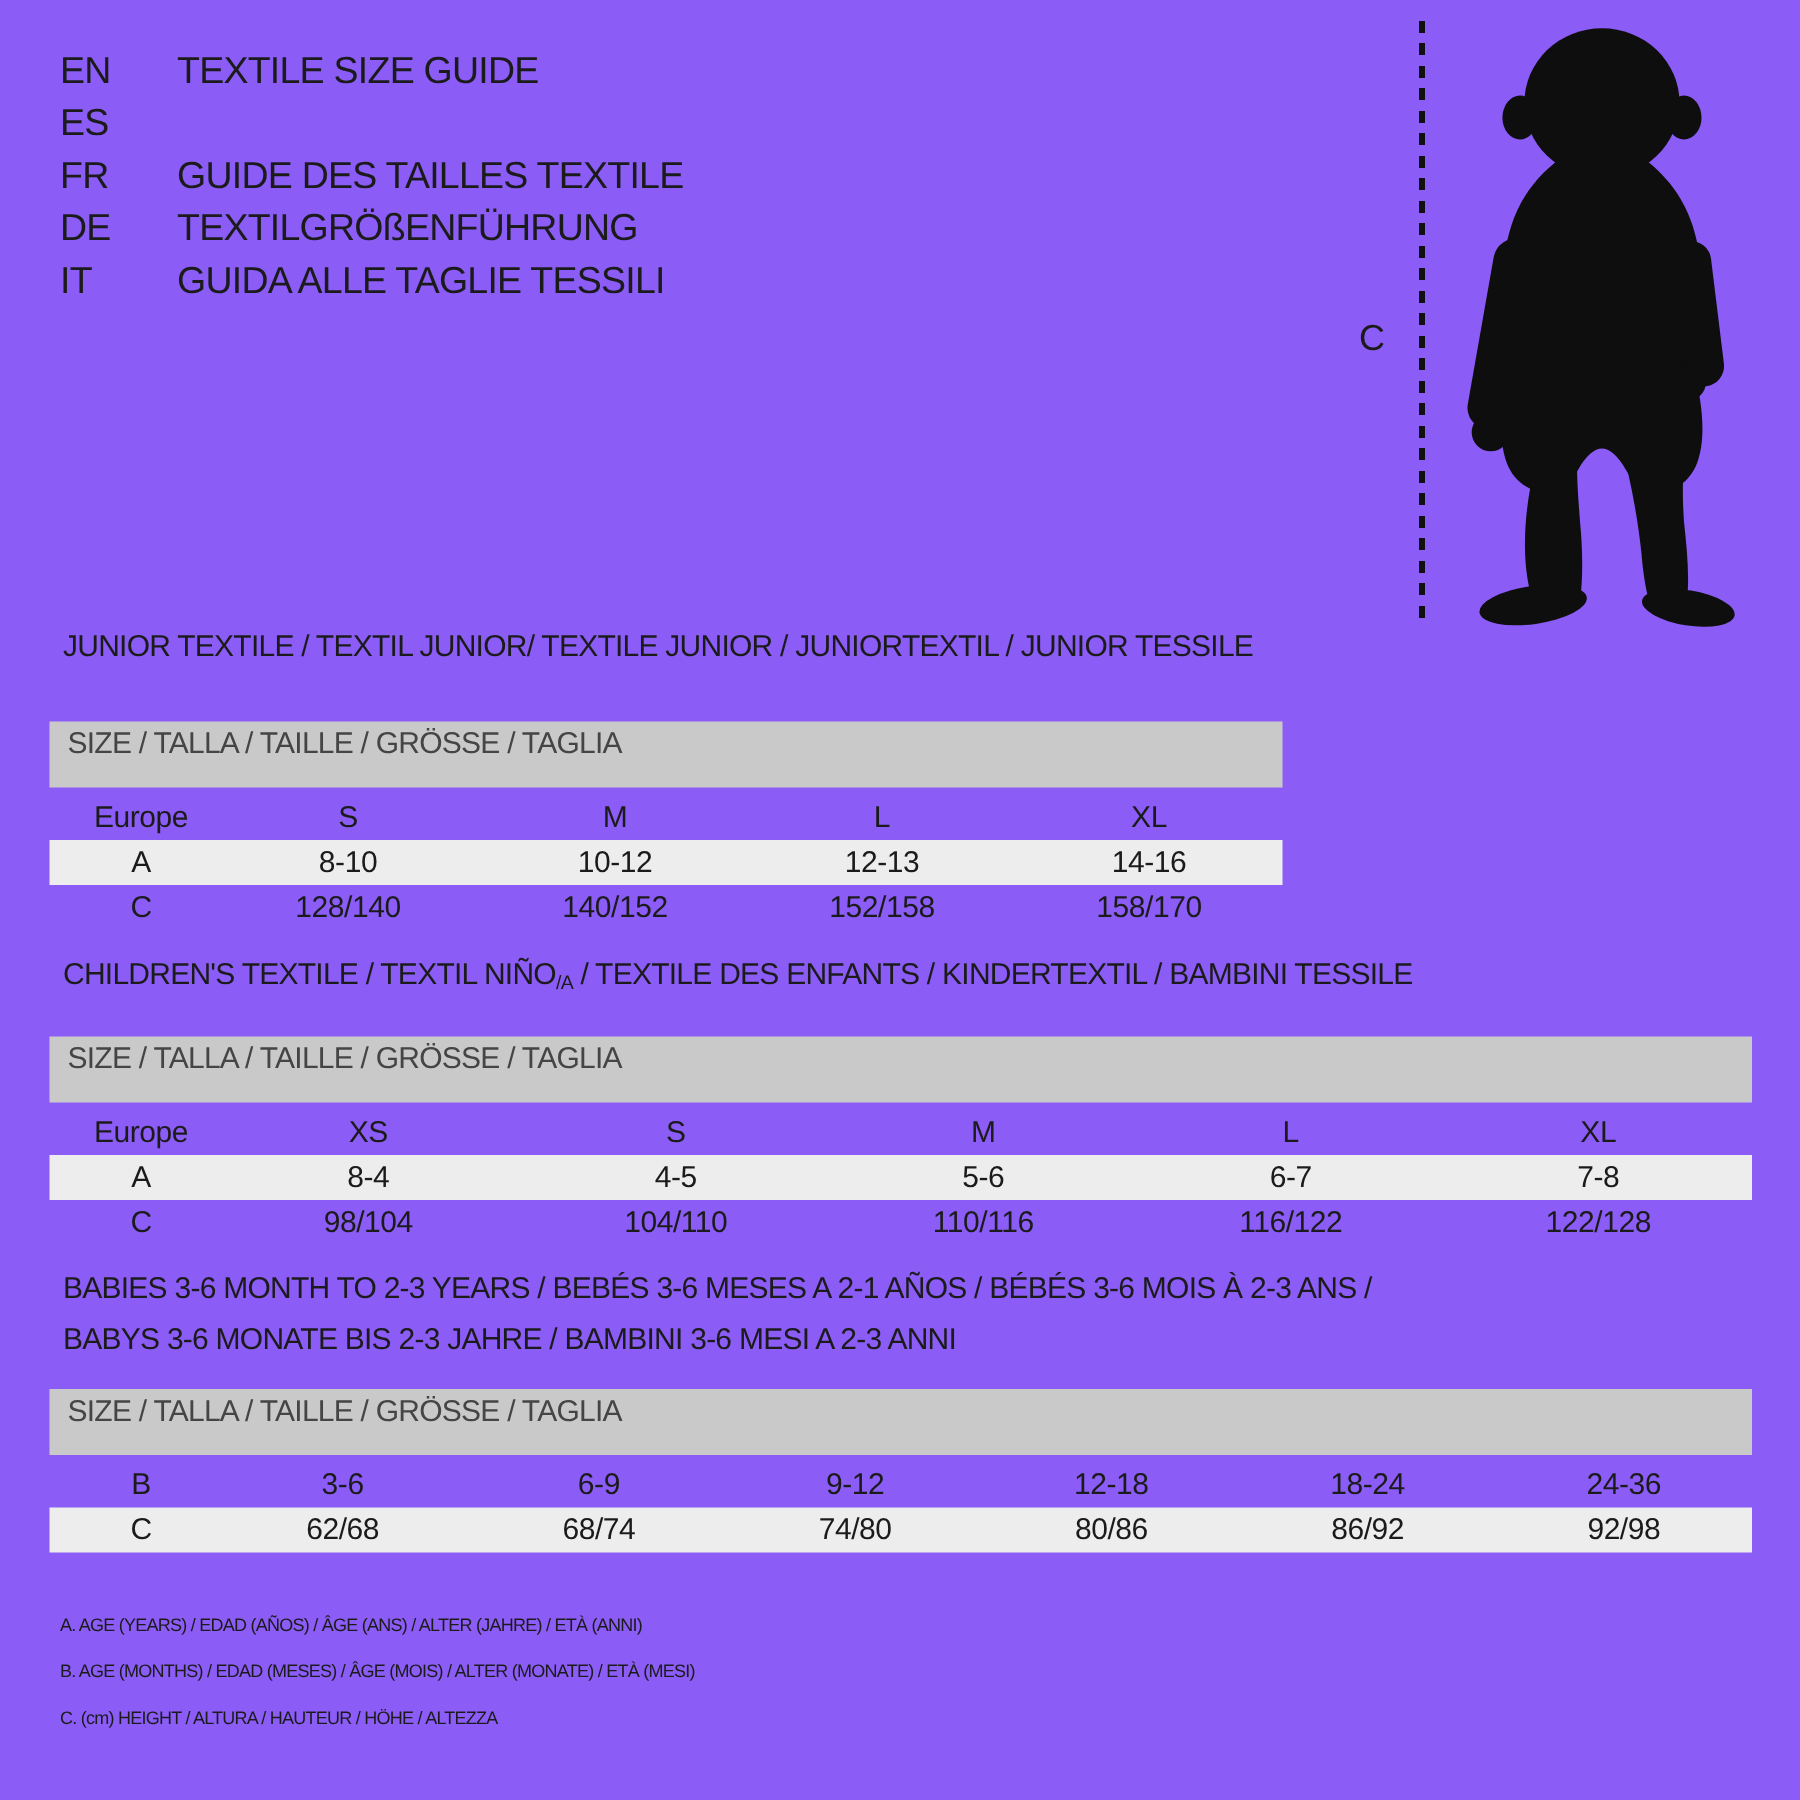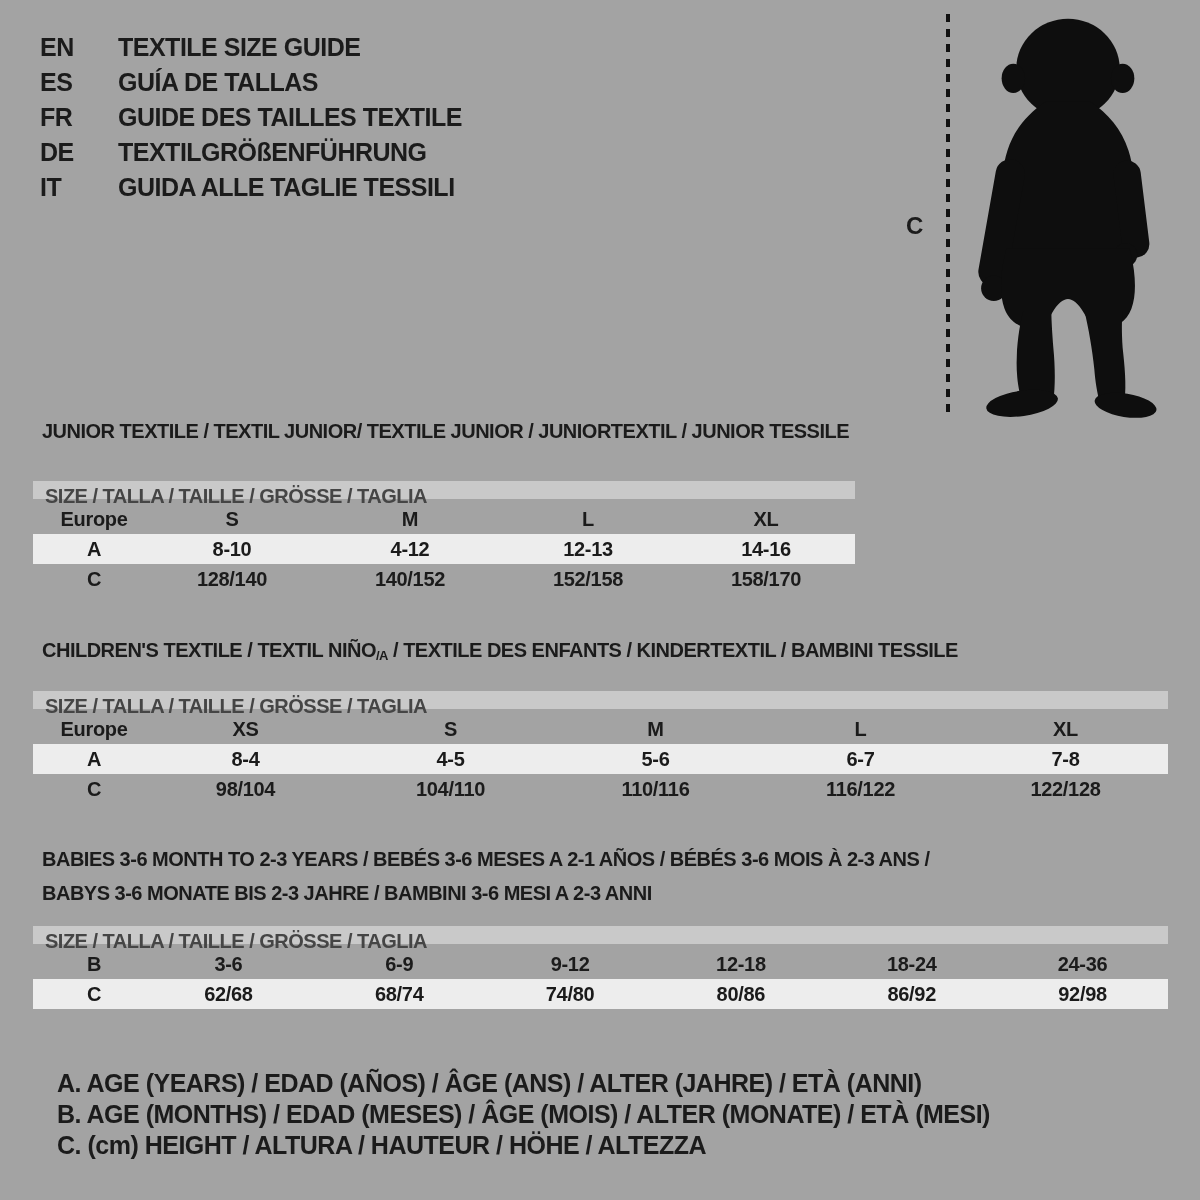--- a/index.html
+++ b/index.html
@@ -1,23 +1,23 @@
 <!DOCTYPE html>
 <html><head>
 <meta charset="utf-8">
 <style>
   html, body { margin: 0; padding: 0; background: #ffffff; }
   #page {
     position: relative;
     width: 1200px;
     height: 1200px;
-    background: #a3a3a3;
+    background: #8b5cf6;
     overflow: hidden;
     font-family: "Liberation Sans", sans-serif;
-    font-weight: bold;
+    font-weight: normal;
     color: #1b1b1b;
   }
 
   
   .lang-block { position: absolute; left: 40px; top: 30px; }
   .lang-row { display: flex; height: 35px; line-height: 35px; font-size: 25px; letter-spacing: -0.5px; }
   .lang-code { width: 78px; }
 
   
   .measure-line {
@@ -29,47 +29,46 @@
   .baby-svg { position: absolute; left: 966px; top: 12px; width: 202px; height: 406px; }
 
   
   .sec-title { position: absolute; font-size: 20px; letter-spacing: -0.5px; white-space: nowrap; }
   .sub { font-size: 13px; position: relative; top: 3px; }
   .two-line { line-height: 34px; }
 
   
   .size-table { position: absolute; }
   .size-bar {
-    height: 18px; line-height: 30px;
+    height: 44px; line-height: 30px;
     background: #c9c9c9; color: #454545;
     font-size: 20px; letter-spacing: -0.5px;
     padding-left: 12px; margin-bottom: 5px;
   }
   .trow { display: flex; height: 30px; line-height: 30px; font-size: 20px; letter-spacing: -0.3px; }
   .trow.alt { background: #ededed; }
   .tlabel { width: 110px; padding-left: 12px; box-sizing: border-box; text-align: center; }
   .tcell { flex: 1; text-align: center; }
 
   
   .legend { position: absolute; left: 40px; top: 1068px; }
-  .legend-line { height: 31px; line-height: 31px; font-size: 25px; letter-spacing: -0.5px; white-space: nowrap; margin-left: 17px; }
+  .legend-line { height: 31px; line-height: 31px; font-size: 12px; letter-spacing: -0.5px; white-space: nowrap; }
 </style>
 </head>
 <body>
 
 <div id="page">
 
   <div class="lang-block">
     <div class="lang-row">
       <span class="lang-code">EN</span>
       <span class="lang-title">TEXTILE SIZE GUIDE</span>
     </div>
     <div class="lang-row">
       <span class="lang-code">ES</span>
-      <span class="lang-title">GUÍA DE TALLAS</span>
     </div>
     <div class="lang-row">
       <span class="lang-code">FR</span>
       <span class="lang-title">GUIDE DES TAILLES TEXTILE</span>
     </div>
     <div class="lang-row">
       <span class="lang-code">DE</span>
       <span class="lang-title">TEXTILGRÖßENFÜHRUNG</span>
     </div>
     <div class="lang-row">
@@ -104,21 +103,21 @@
     <div class="trow">
       <span class="tlabel">Europe</span>
       <span class="tcell">S</span>
       <span class="tcell">M</span>
       <span class="tcell">L</span>
       <span class="tcell">XL</span>
     </div>
     <div class="trow alt">
       <span class="tlabel">A</span>
       <span class="tcell">8-10</span>
-      <span class="tcell">4-12</span>
+      <span class="tcell">10-12</span>
       <span class="tcell">12-13</span>
       <span class="tcell">14-16</span>
     </div>
     <div class="trow">
       <span class="tlabel">C</span>
       <span class="tcell">128/140</span>
       <span class="tcell">140/152</span>
       <span class="tcell">152/158</span>
       <span class="tcell">158/170</span>
     </div>

